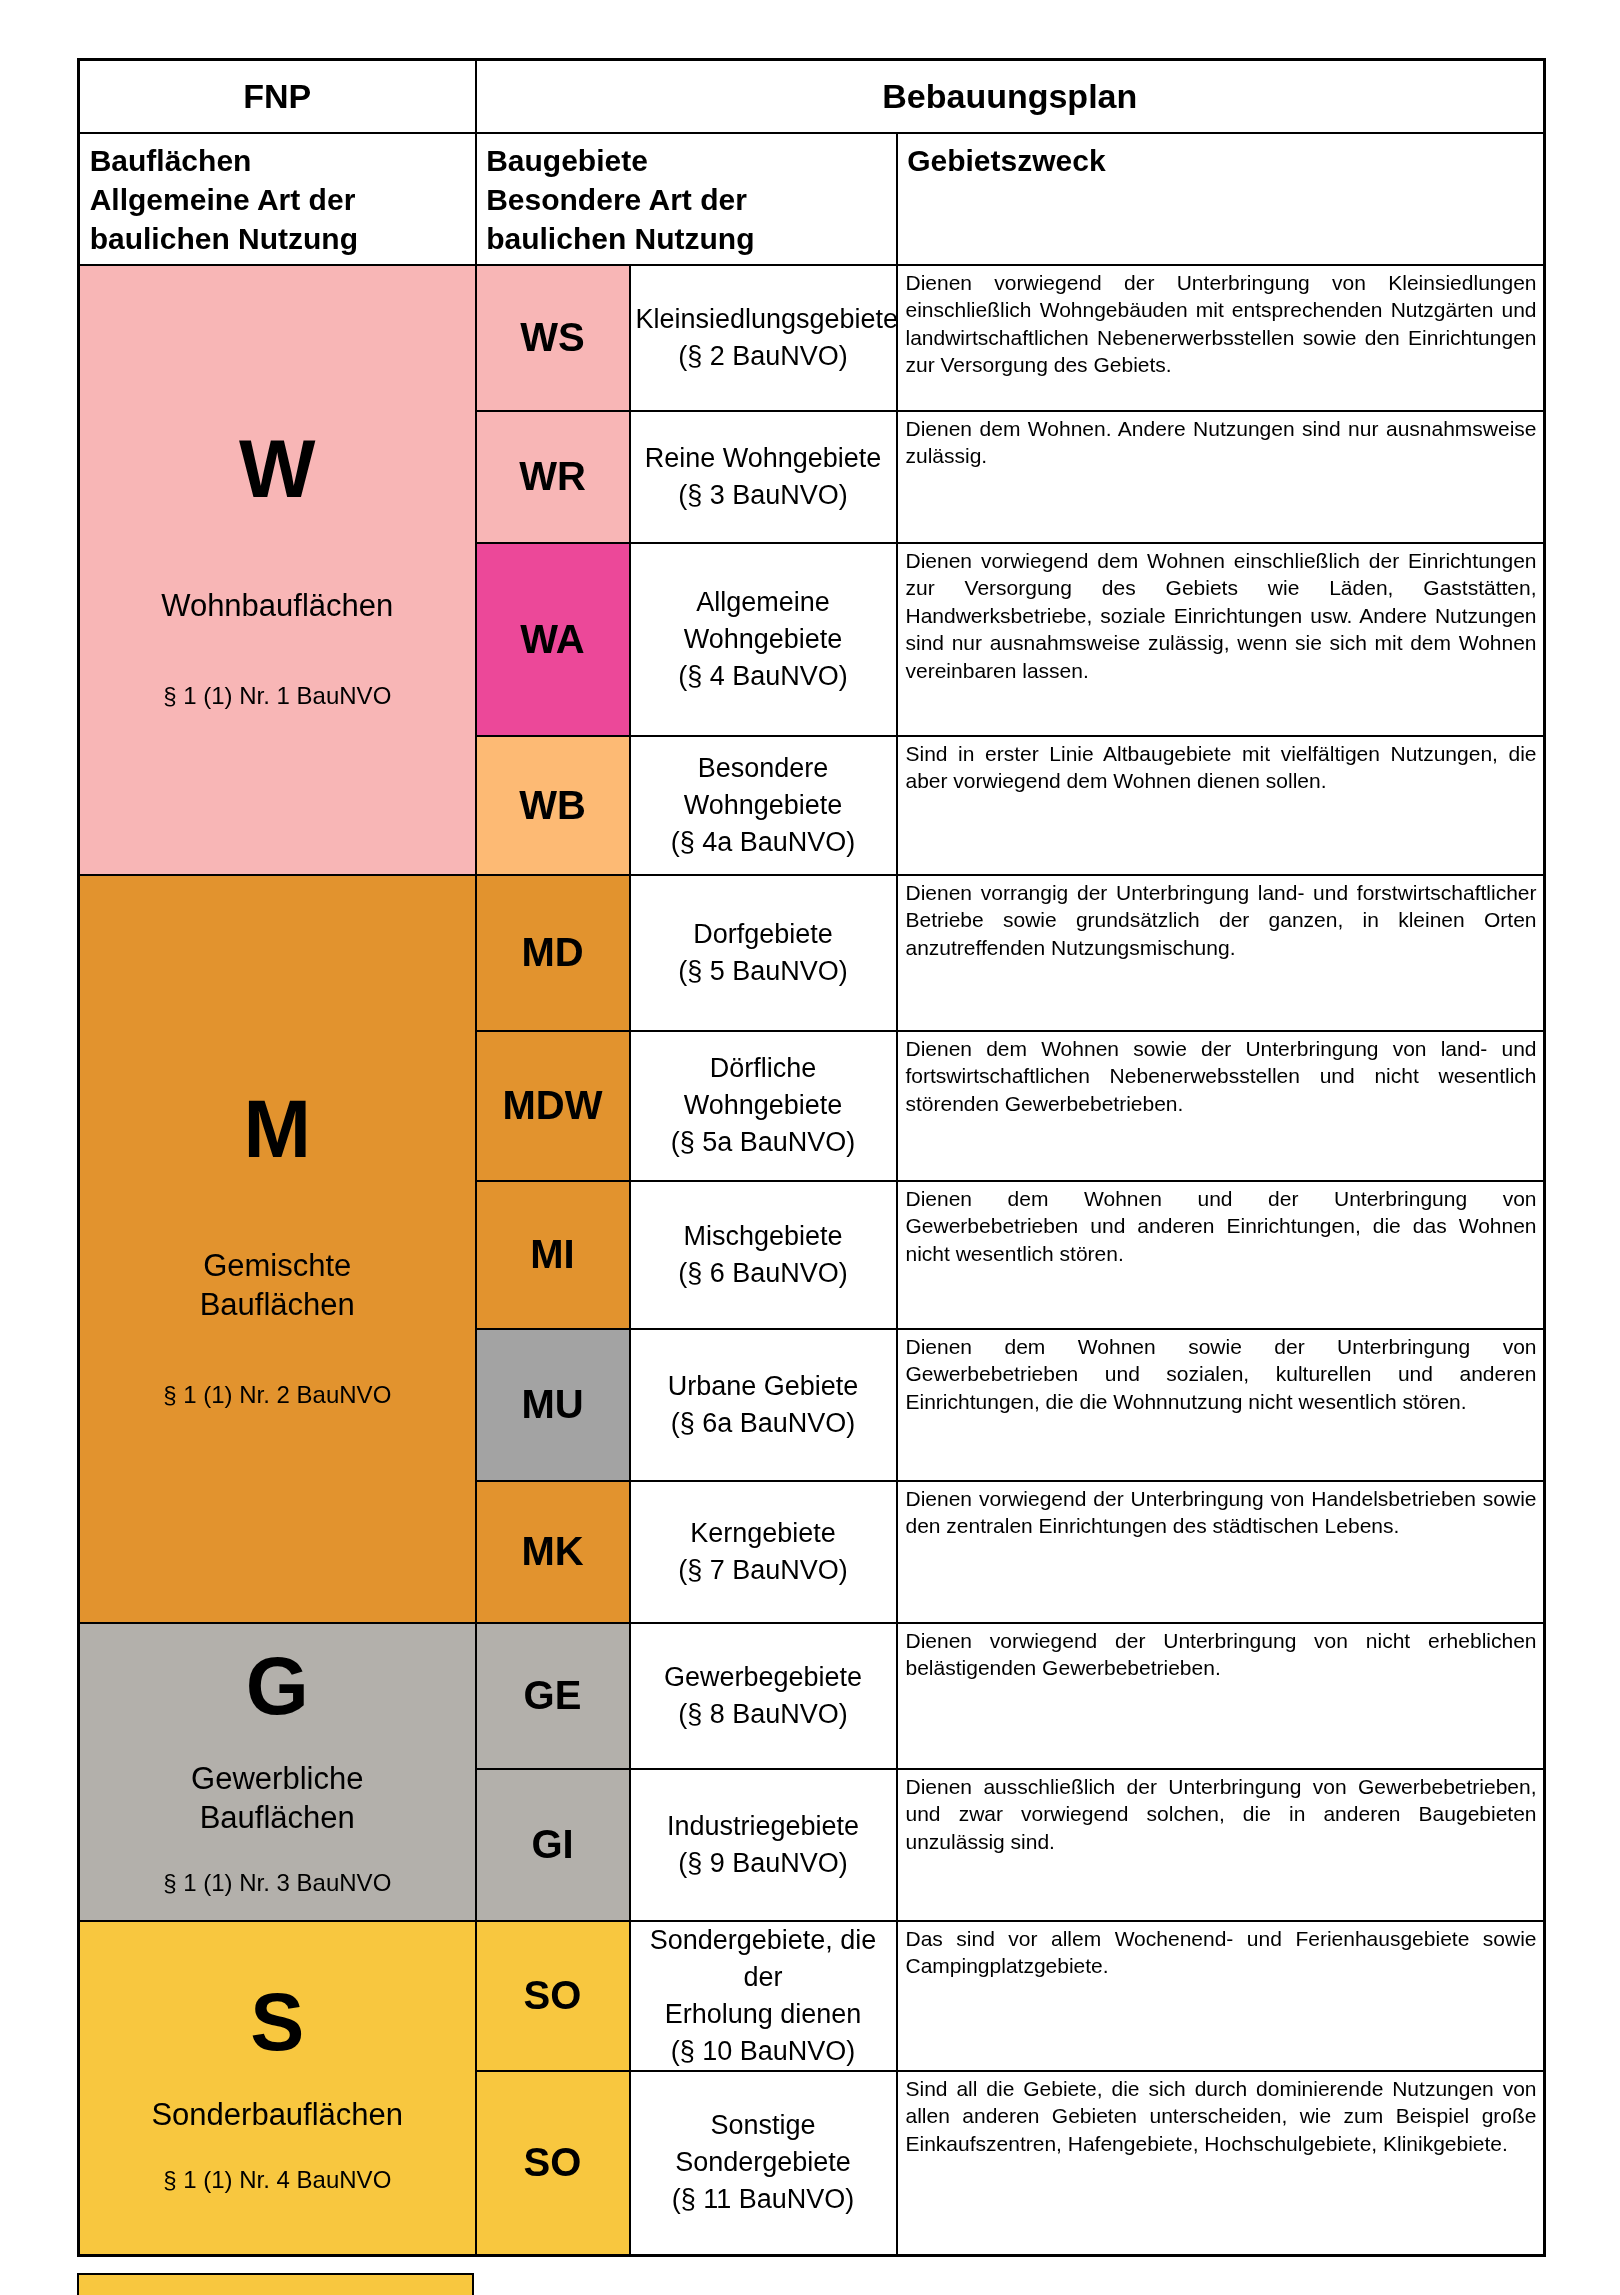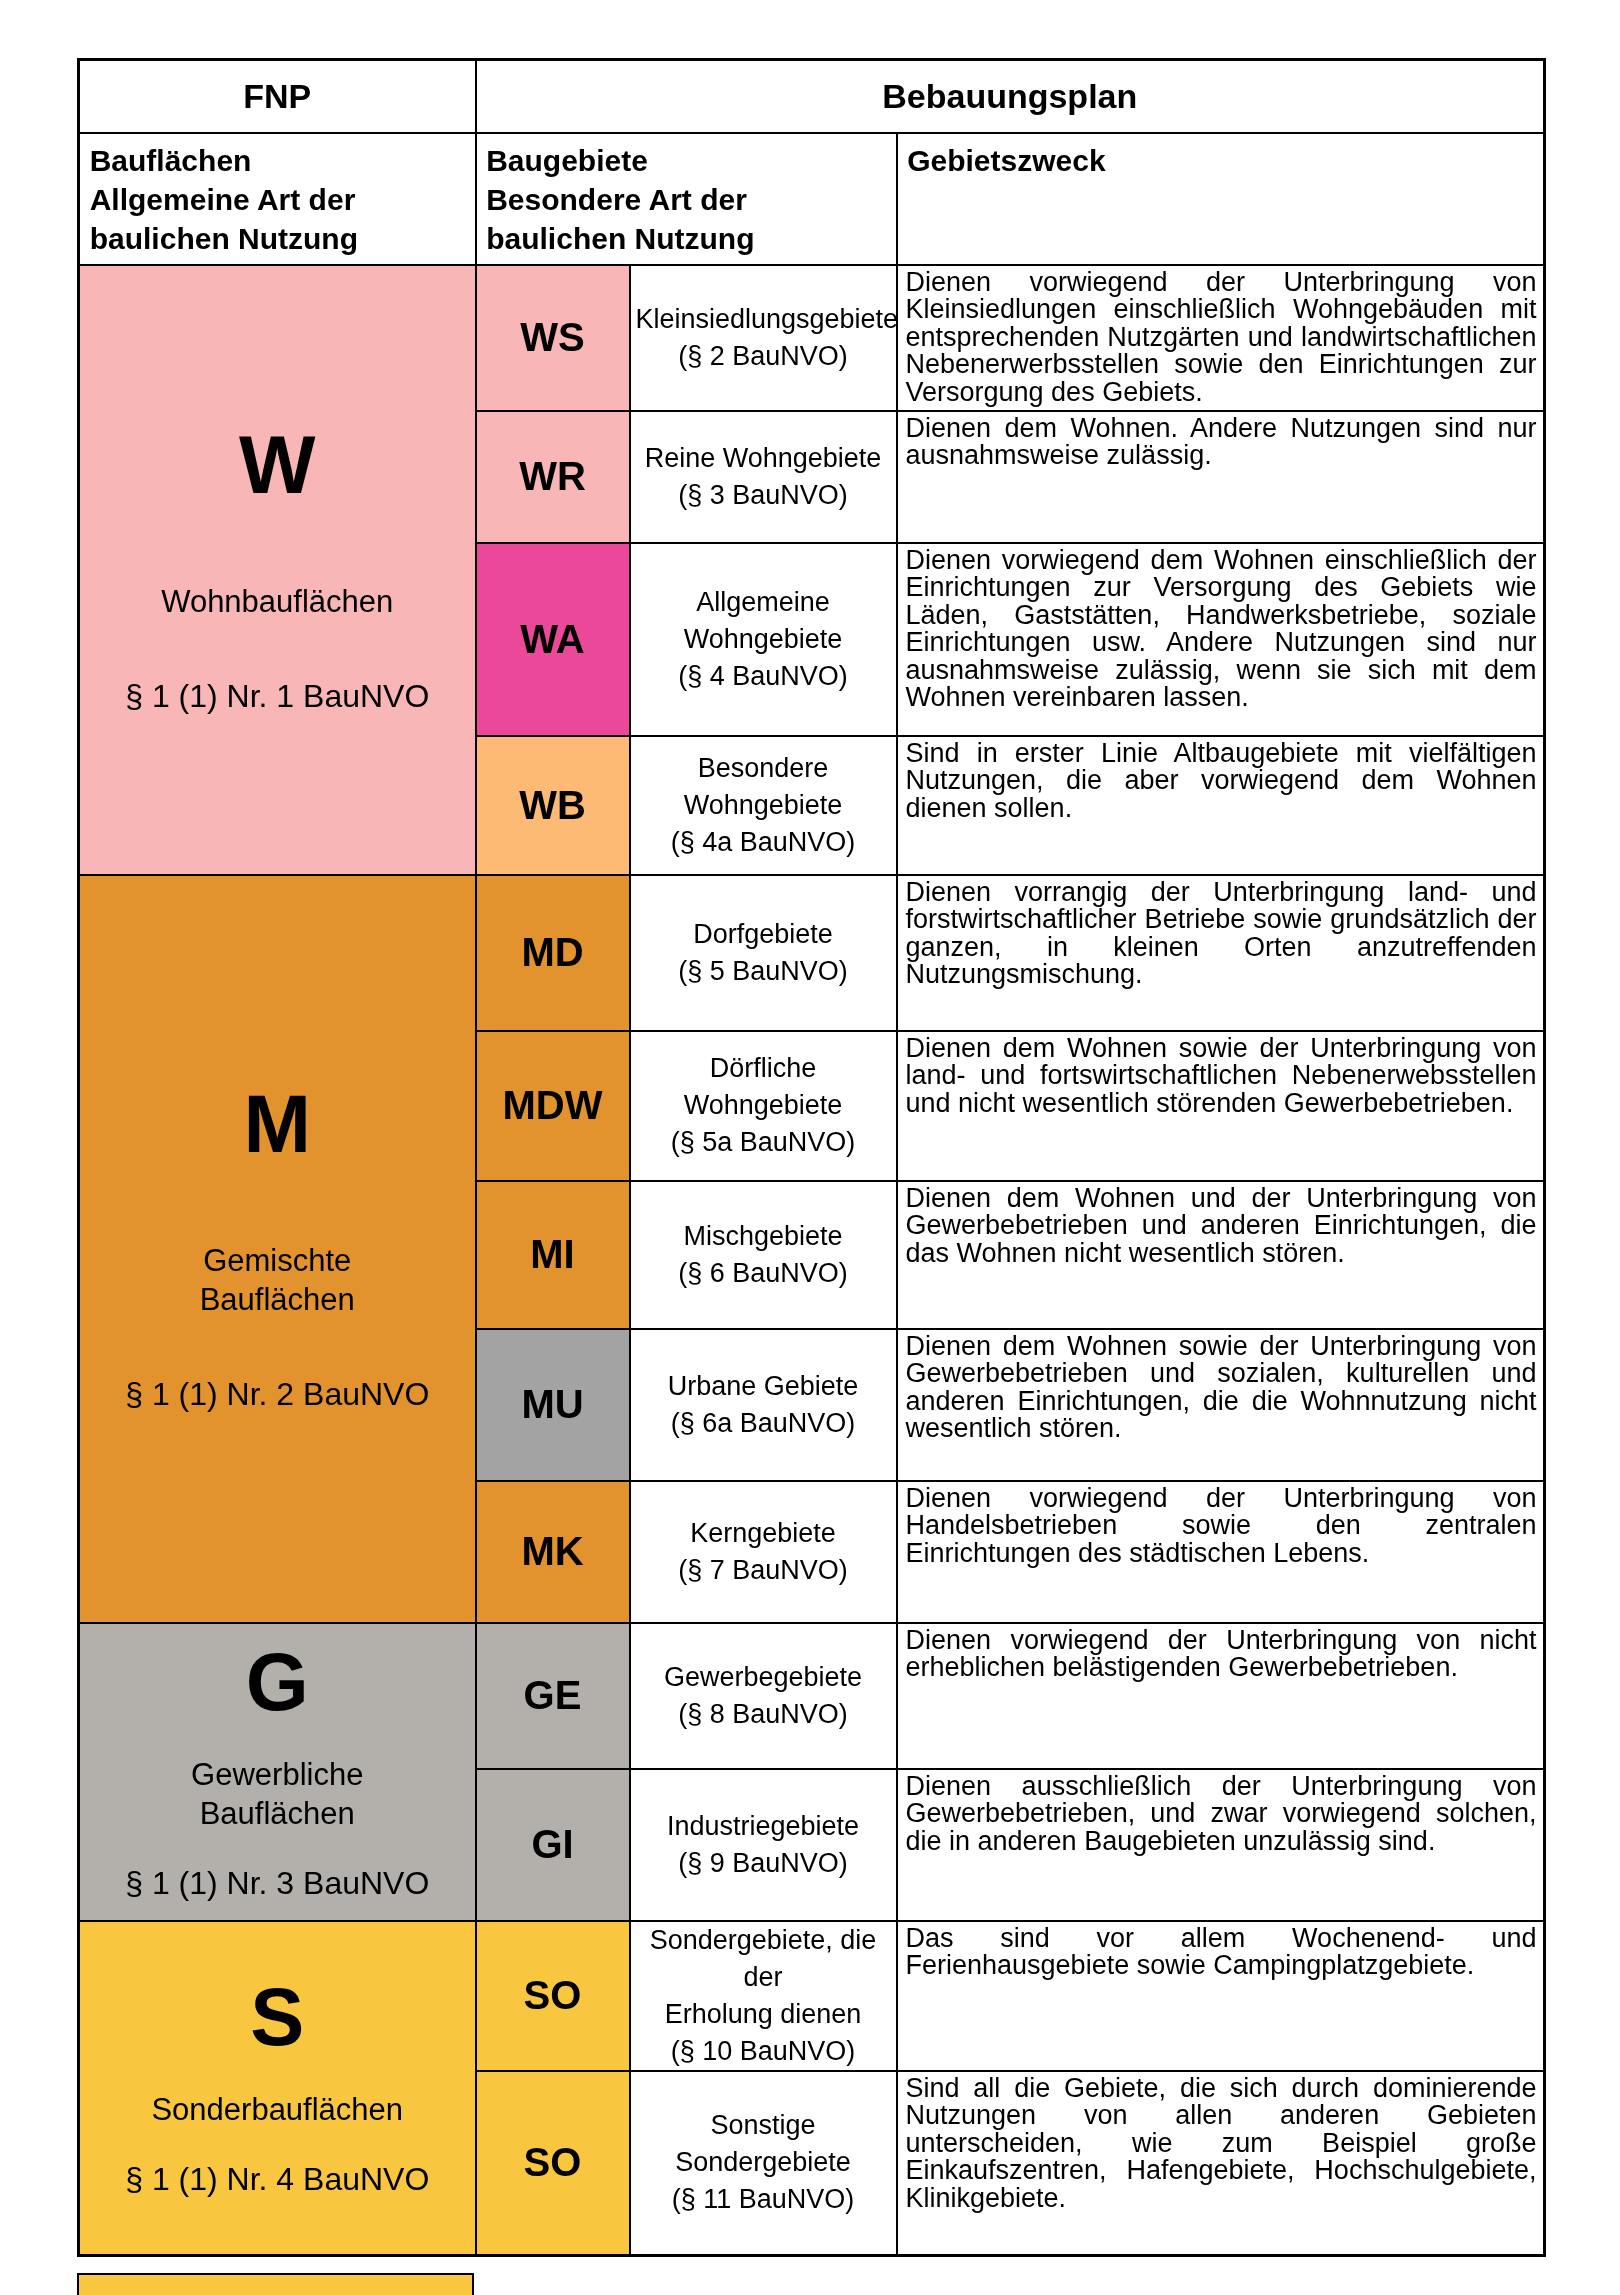--- a/index.html
+++ b/index.html
@@ -25,32 +25,32 @@
   }
   td.section{
     text-align:center;vertical-align:middle;padding:0;
   }
   .section-inner{
     display:flex;flex-direction:column;align-items:center;justify-content:center;
     width:100%;height:100%;
   }
   .section-letter{font-size:81px;font-weight:bold;line-height:1;}
   .section-name{font-size:31px;line-height:39px;margin-top:76px;}
-  .section-law{font-size:32px;margin-top:57px;}
+  .section-law{font-size:24px;margin-top:57px;}
   .sec-compact .section-name{margin-top:32px;}
   .sec-compact .section-law{margin-top:32px;}
   td.code{
     font-size:40px;font-weight:bold;text-align:center;vertical-align:middle;
   }
   td.gname{
     font-size:27px;text-align:center;vertical-align:middle;line-height:37px;
     background:#fff;padding:0 4.9px;
   }
   td.purpose{
-    font-size:27px;text-align:justify;vertical-align:top;line-height:27.5px;
+    font-size:21px;text-align:justify;vertical-align:top;line-height:27.5px;
     background:#fff;padding:3.2px 6.5px 3.2px 8px;
   }
   .preline{white-space:pre-line;}
   .bottom-strip{
     position:absolute;left:77px;top:2273px;width:397px;height:23px;
     border:2.4px solid #000;border-bottom:none;box-sizing:border-box;
   }
 </style>
 </head>
 <body>

